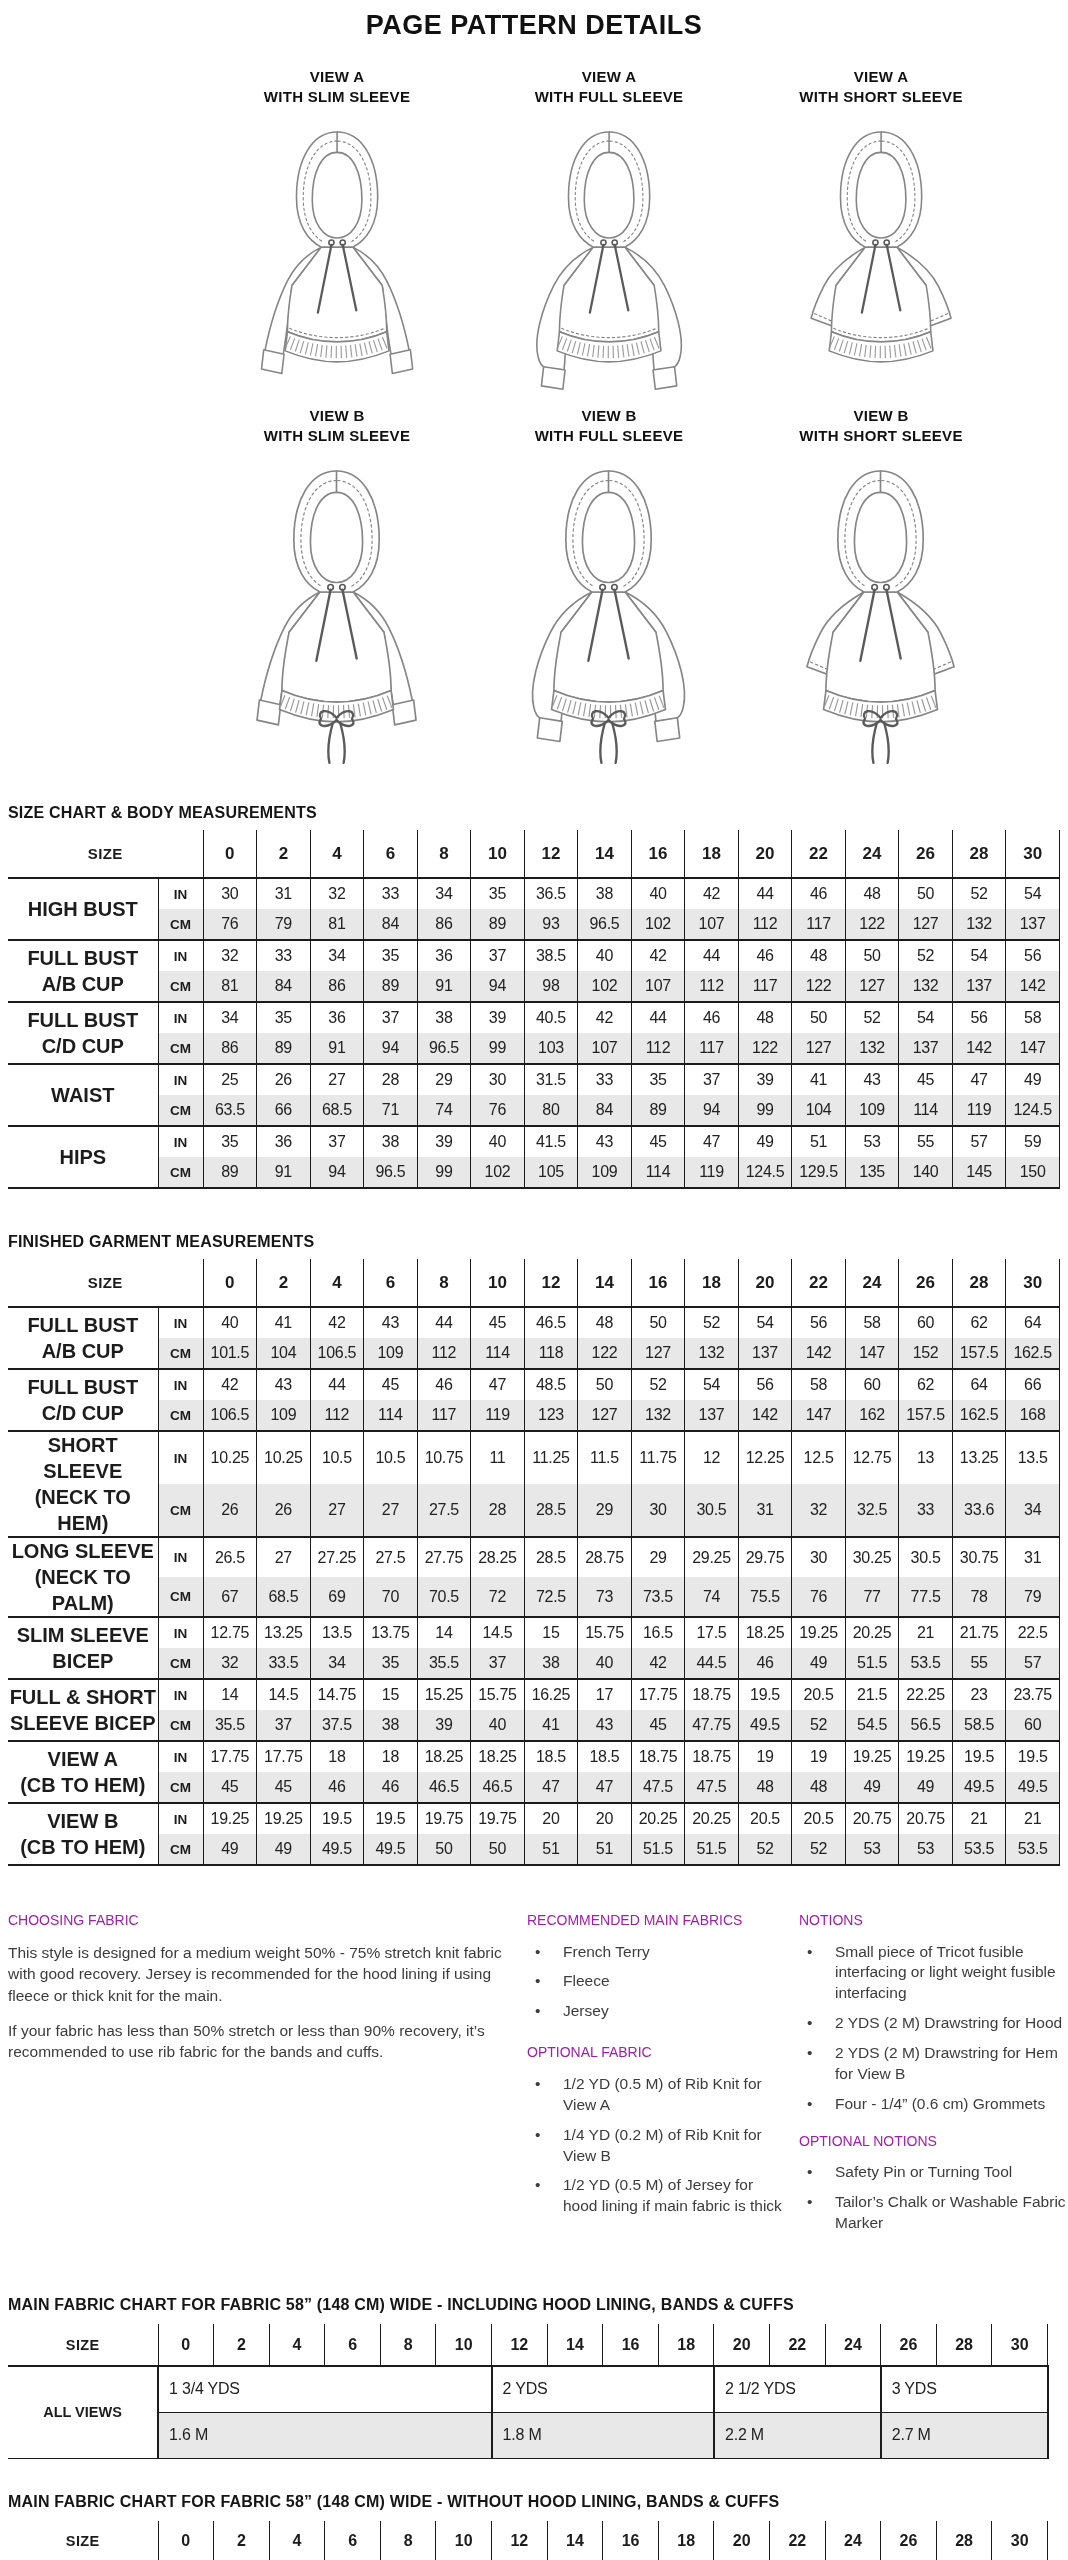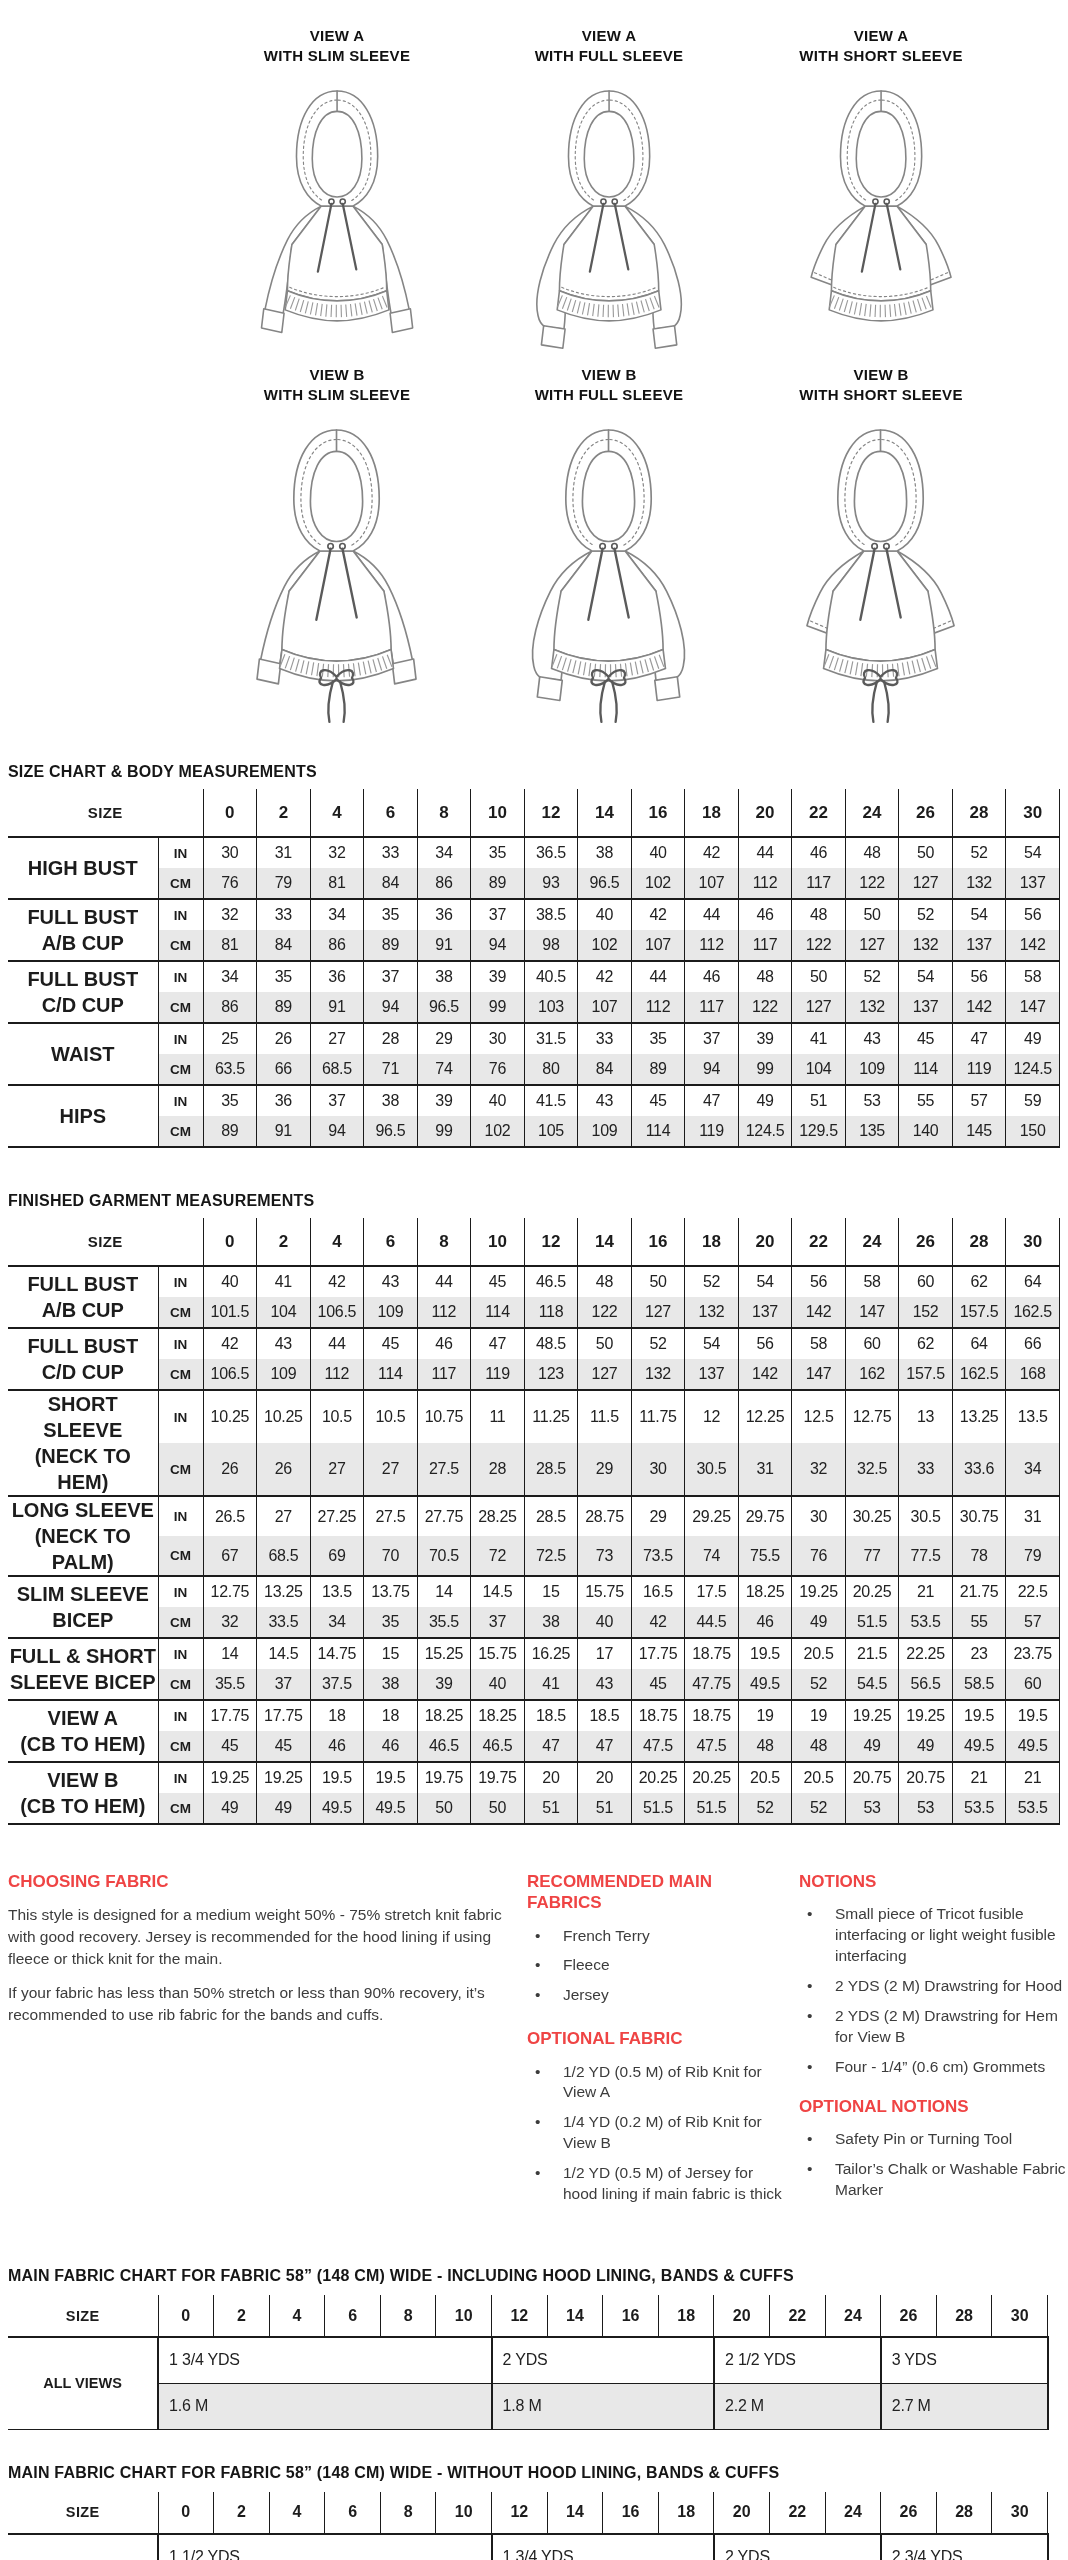--- a/index.html
+++ b/index.html
@@ -51,21 +51,21 @@
   .mtable .val { font-size: 16px; font-weight: 400; letter-spacing: -0.3px; color:#222; }
   .mtable .cmbg { background: #e8e8e8; }
   .mtable tr.inrow td { border-top: 2.5px solid #1b1b1b; }
   .m-body { margin-top: 8px; }
 
   
   .info-cols {
     display: grid; grid-template-columns: 505px 258px 270px;
     column-gap: 14px; margin: 46px 8px 0;
   }
-  .col-heading { font-size: 17px; font-weight: 700; color:#ef4444; line-height:1.25; margin-bottom: 12px; }
+  .col-heading { font-size: 14px; font-weight: 400; color:#a21caf; line-height:1.25; margin-bottom: 12px; }
   .body-text p { font-size: 15.5px; line-height: 1.4; color: #3c3c3c; margin-bottom: 13px; }
   ul.blist { list-style: none; margin-bottom: 18px; }
   ul.blist li { display:flex; font-size: 15.5px; line-height: 1.35; color:#3c3c3c; margin-bottom: 9px; }
   ul.blist li::before { content:"•"; flex: 0 0 28px; padding-left: 8px; color:#3c3c3c; }
   .subsection { margin-top: 22px; }
 
   
   .fchart-heading { margin-top: 44px; }
   .fchart-heading2 { margin-top: 34px; }
   .ftable { border-collapse: collapse; table-layout: fixed; width: 1040px; margin: 10px 8px 0; }
@@ -76,20 +76,21 @@
   .ftable .lbl { border-left:none; font-weight:700; font-size:14.5px; }
   .ftable tr.hdr td { border-bottom: 2.5px solid #1b1b1b; }
   .ftable .g { text-align:left; padding-left: 10px; height: 46px; font-size: 16px; font-weight:400; letter-spacing:-0.2px; color:#222; border-left-width:2px; border-right-width:2px; }
   .ftable .gm { background:#e8e8e8; }
 </style>
 </head>
 <body>
 
 <div class="page">
 
+  <div class="page-title">PAGE PATTERN DETAILS</div>
 
   <div class="views-row views-a">
       <div class="view-fig">
         <div class="view-label">
           <div>VIEW A</div>
           <div>WITH SLIM SLEEVE</div>
         </div>
         <svg viewBox="0 0 220 250">
           <g class="ink">
             <g>

